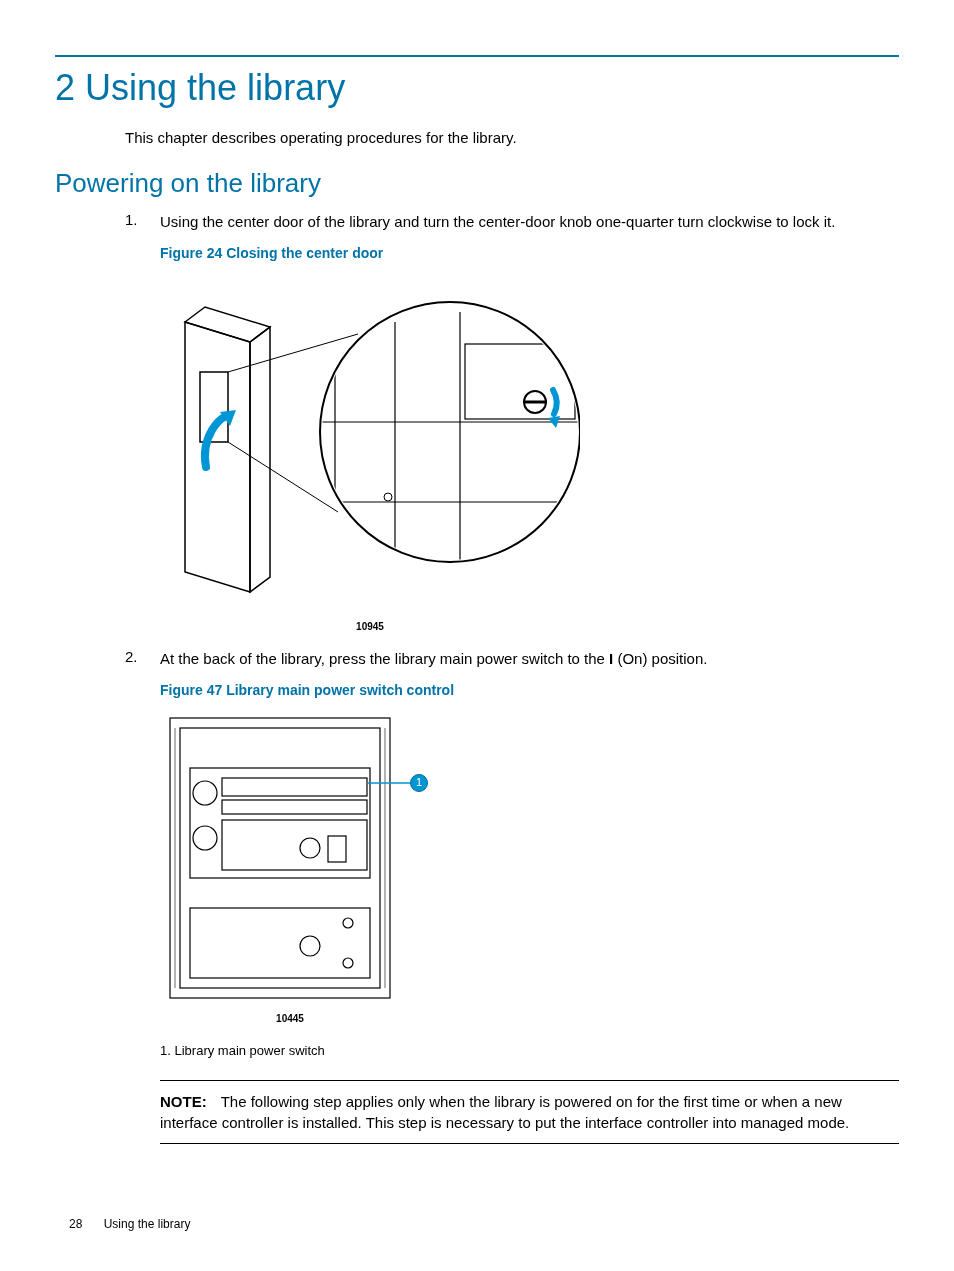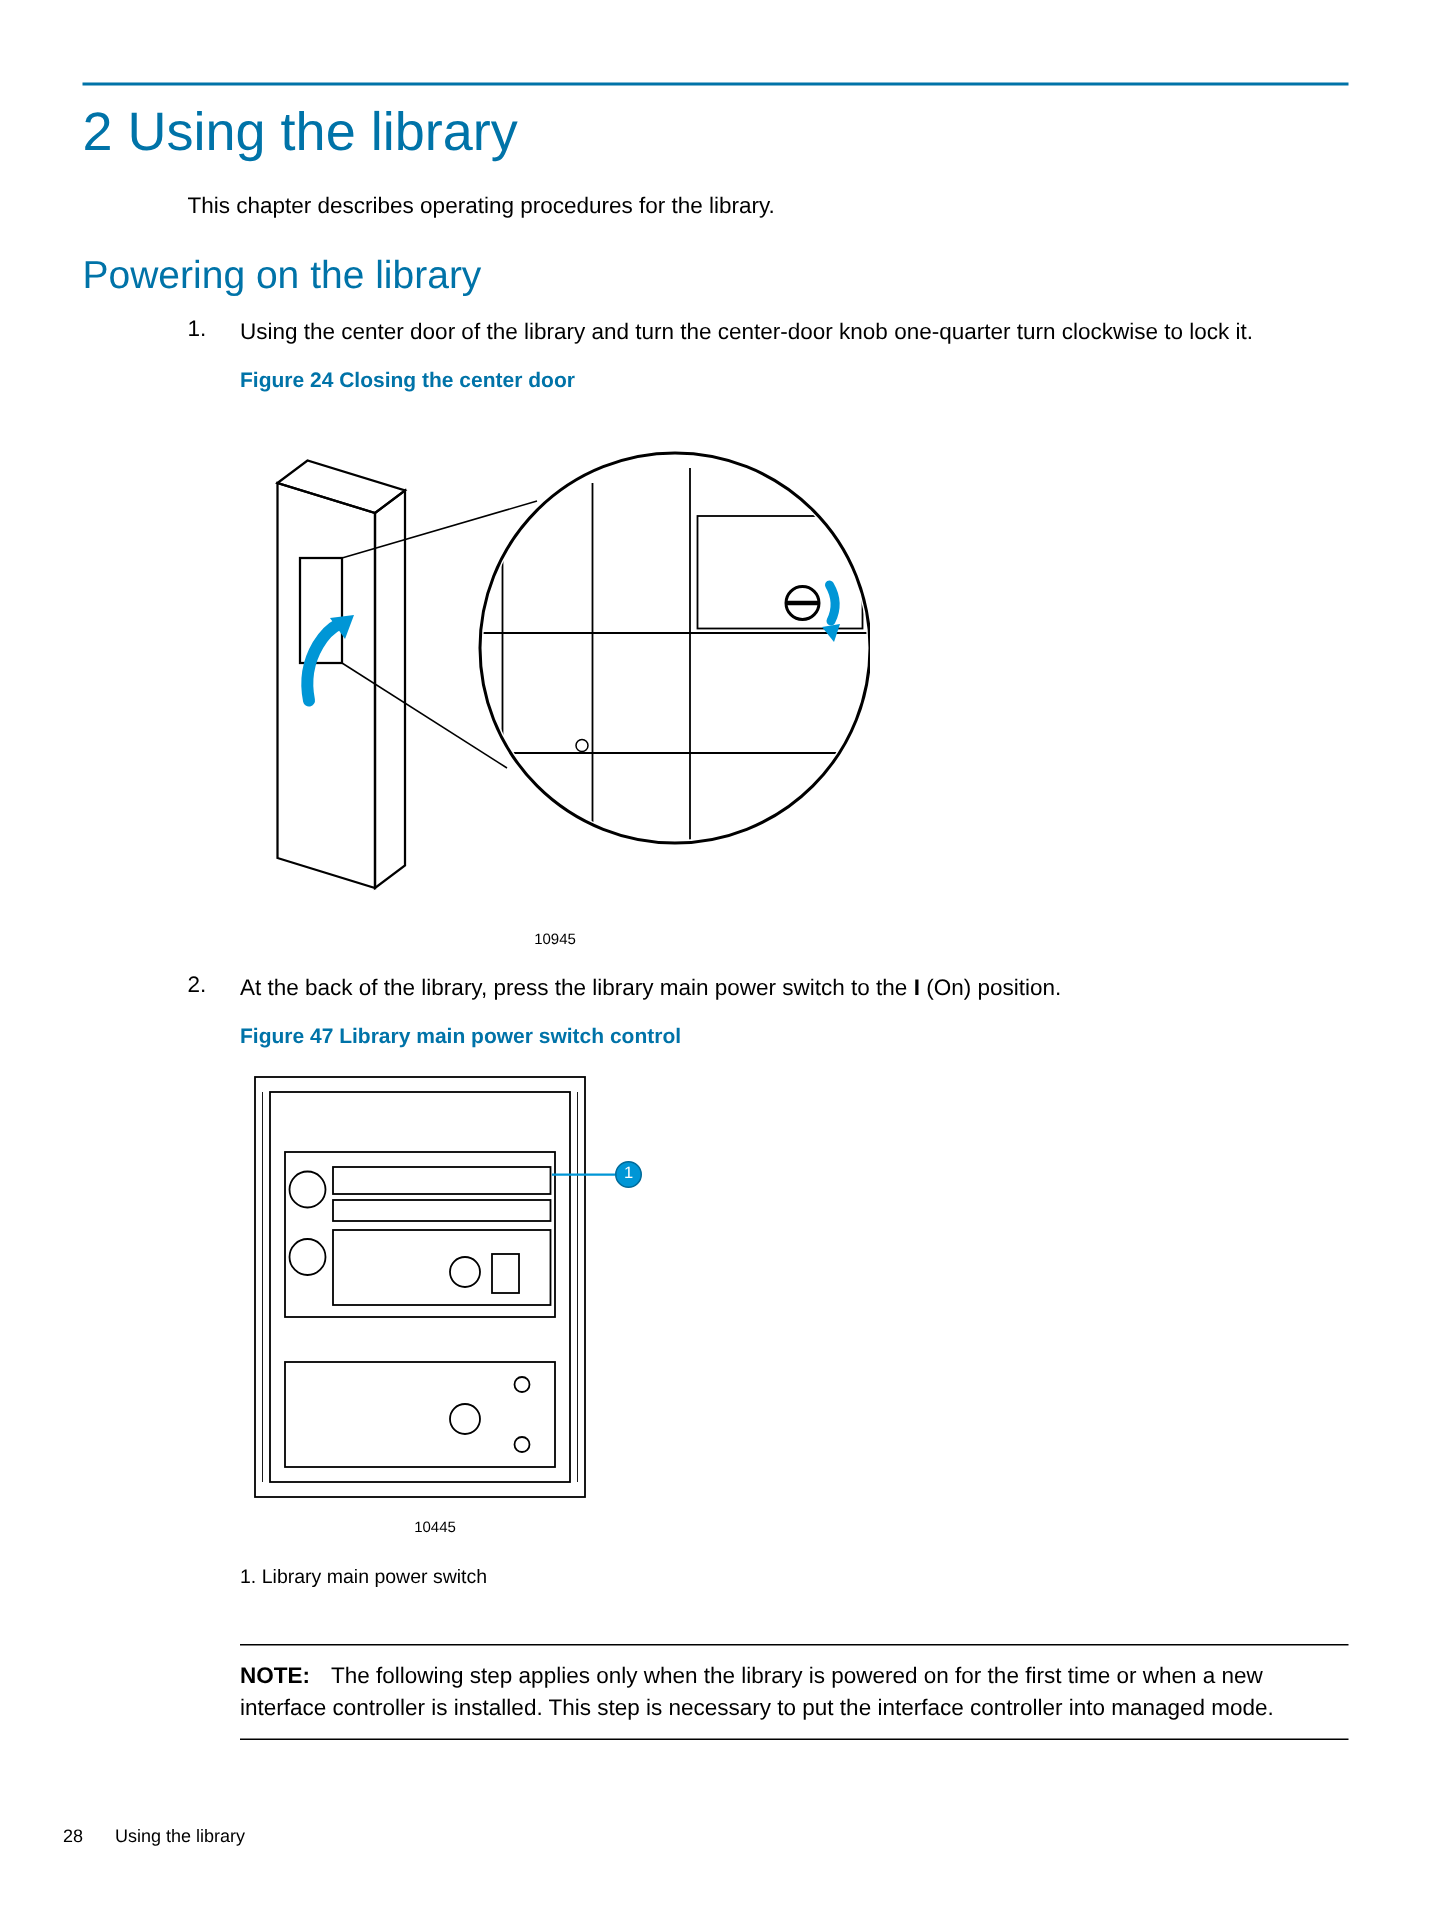--- a/index.html
+++ b/index.html
@@ -75,26 +75,27 @@
     .figure-box-2 {
       width: 260px;
       height: 300px;
       position: relative;
       margin-bottom: 4px;
     }
     .img-num {
       font-size: 10px;
       color: #000;
       text-align: center;
+      font-weight: bold;
     }
     .callout-list {
       font-size: 13px;
       color: #000;
       margin-top: 16px;
-      margin-bottom: 36px;
+      margin-bottom: 20px;
     }
     .note-rule-top {
       border-top: 1px solid #000;
       margin-bottom: 10px;
     }
     .note-block {
       font-size: 15px;
       color: #000;
       line-height: 1.4;
       padding-bottom: 10px;
@@ -102,21 +103,21 @@
     .note-label {
       font-weight: 700;
       margin-right: 14px;
     }
     .note-rule-bottom {
       border-bottom: 1px solid #000;
     }
     .footer {
       position: absolute;
       bottom: 40px;
-      left: 42px;
+      left: 69px;
       font-size: 12px;
       color: #000;
     }
     .footer-page {
       margin-right: 18px;
     }
     .inline-bold {
       font-weight: 700;
     }
     .callout-badge {

